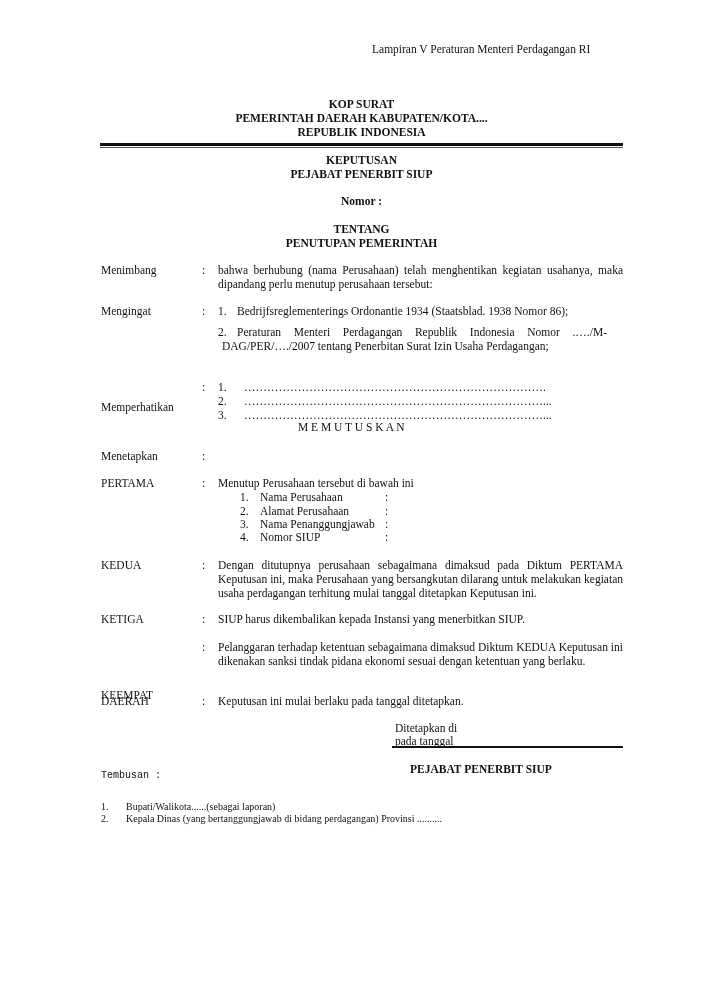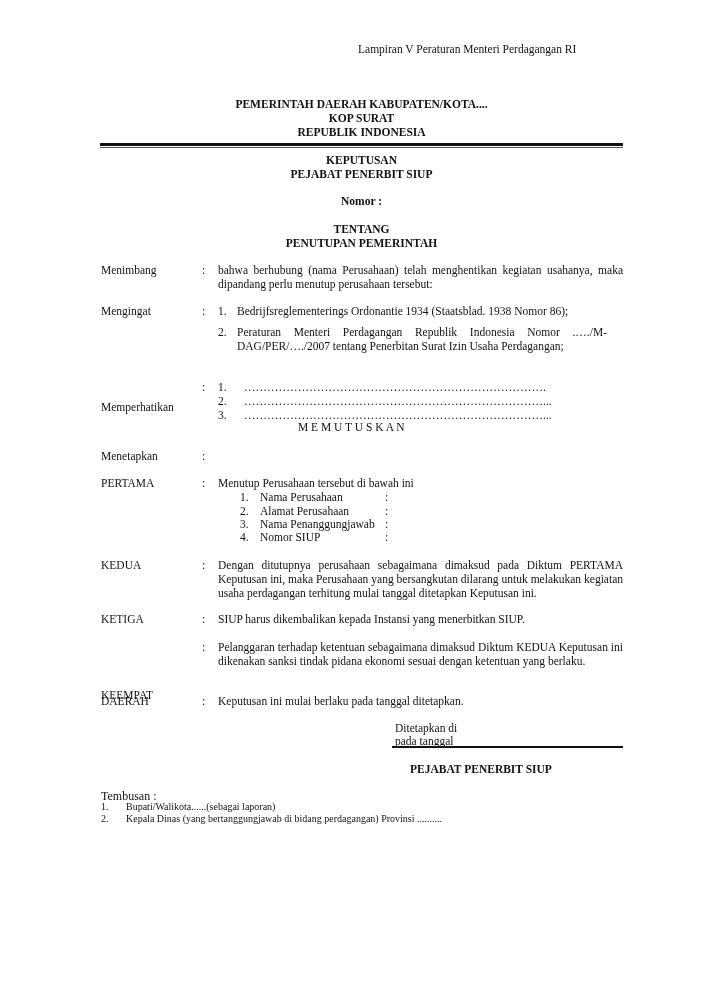--- a/index.html
+++ b/index.html
@@ -14,27 +14,27 @@
   .rule-thick { position: absolute; left: 100px; width: 523px; top: 143px; height: 3px; background: #111; }
   .rule-thin { position: absolute; left: 100px; width: 523px; top: 147px; height: 1px; background: #555; }
   .sign-rule { position: absolute; left: 392px; width: 231px; top: 746px; height: 2px; background: #111; }
   .lbl { left: 101px; }
   .colon { left: 202px; }
   .body-col { left: 218px; width: 405px; }
 </style>
 </head>
 <body>
 
-<div class="abs" style="left:358px; top:42px;">
+<div class="abs" style="left:372px; top:42px;">
   <div>Lampiran V Peraturan Menteri Perdagangan RI</div>
 </div>
 
 <div class="abs bold center" style="left:100px; width:523px; top:97px;">
+  <div>KOP SURAT</div>
   <div>PEMERINTAH DAERAH KABUPATEN/KOTA....</div>
-  <div>KOP SURAT</div>
   <div>REPUBLIK INDONESIA</div>
 </div>
 <div class="rule-thick"></div>
 <div class="rule-thin"></div>
 
 <div class="abs bold center" style="left:100px; width:523px; top:153px;">
   <div>KEPUTUSAN</div>
   <div>PEJABAT PENERBIT SIUP</div>
 </div>
 <div class="abs bold center" style="left:100px; width:523px; top:194px;">Nomor :</div>
@@ -46,21 +46,21 @@
 <div class="abs lbl" style="top:263px;">Menimbang</div>
 <div class="abs colon" style="top:263px;">:</div>
 <div class="abs body-col justify" style="top:263px;">bahwa berhubung (nama Perusahaan) telah menghentikan kegiatan usahanya, maka dipandang perlu menutup perusahaan tersebut:</div>
 
 <div class="abs lbl" style="top:304px;">Mengingat</div>
 <div class="abs colon" style="top:304px;">:</div>
 <div class="abs" style="left:218px; top:304px;">1.</div>
 <div class="abs" style="left:237px; top:304px;">Bedrijfsreglementerings Ordonantie 1934 (Staatsblad. 1938 Nomor 86);</div>
 <div class="abs" style="left:218px; top:325px;">2.</div>
 <div class="abs" style="left:237px; top:325px; width:370px; text-align:justify; text-align-last:justify; white-space:normal;">Peraturan Menteri Perdagangan Republik Indonesia Nomor .…./M-</div>
-<div class="abs" style="left:237px; top:339px;">DAG/PER/…./2007   tentang Penerbitan Surat Izin Usaha Perdagangan;</div>
+<div class="abs" style="left:222px; top:339px;">DAG/PER/…./2007   tentang Penerbitan Surat Izin Usaha Perdagangan;</div>
 
 <div class="abs lbl" style="top:380px;margin-top:20px;">Memperhatikan</div>
 <div class="abs colon" style="top:380px;">:</div>
 <div class="abs" style="left:218px; top:380px;">1.</div>
 <div class="abs" style="left:244px; top:380px;">…………………………………………………………………….</div>
 <div class="abs" style="left:218px; top:394px;">2.</div>
 <div class="abs" style="left:244px; top:394px;">……………………………………………………………………...</div>
 <div class="abs" style="left:218px; top:408px;">3.</div>
 <div class="abs" style="left:244px; top:408px;">……………………………………………………………………...</div>
 
@@ -103,17 +103,17 @@
 
 <div class="abs lbl" style="top:694px;">DAERAH</div>
 <div class="abs colon" style="top:694px;">:</div>
 <div class="abs" style="left:218px; top:694px;">Keputusan ini mulai berlaku pada tanggal ditetapkan.</div>
 
 <div class="abs" style="left:395px; top:721px;">Ditetapkan di</div>
 <div class="abs" style="left:395px; top:734px;">pada tanggal</div>
 <div class="sign-rule"></div>
 <div class="abs bold" style="left:410px; top:762px;">PEJABAT PENERBIT SIUP</div>
 
-<div class="abs" style="left:101px; top:790px; font-size:12px; line-height:12px;">Tembusan :</div>
+<div class="abs" style="left:101px; top:770px; font-size:10px; line-height:12px;font-family:Liberation Mono, monospace;">Tembusan :</div>
 <div class="abs" style="left:101px; top:801px; font-size:10px; line-height:12px;">1.</div>
 <div class="abs" style="left:126px; top:801px; font-size:10px; line-height:12px;">Bupati/Walikota......(sebagai laporan)</div>
 <div class="abs" style="left:101px; top:813px; font-size:10px; line-height:12px;">2.</div>
 <div class="abs" style="left:126px; top:813px; font-size:10px; line-height:12px;">Kepala Dinas (yang bertanggungjawab di bidang perdagangan) Provinsi ..........</div>
 
 </body></html>

